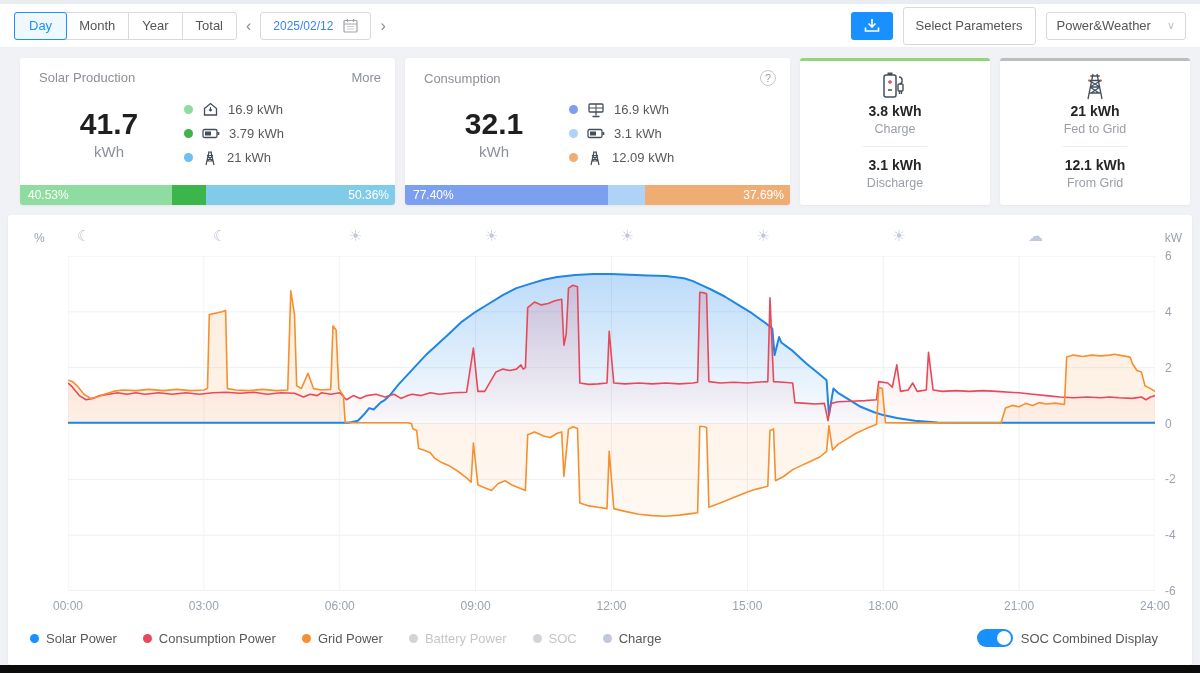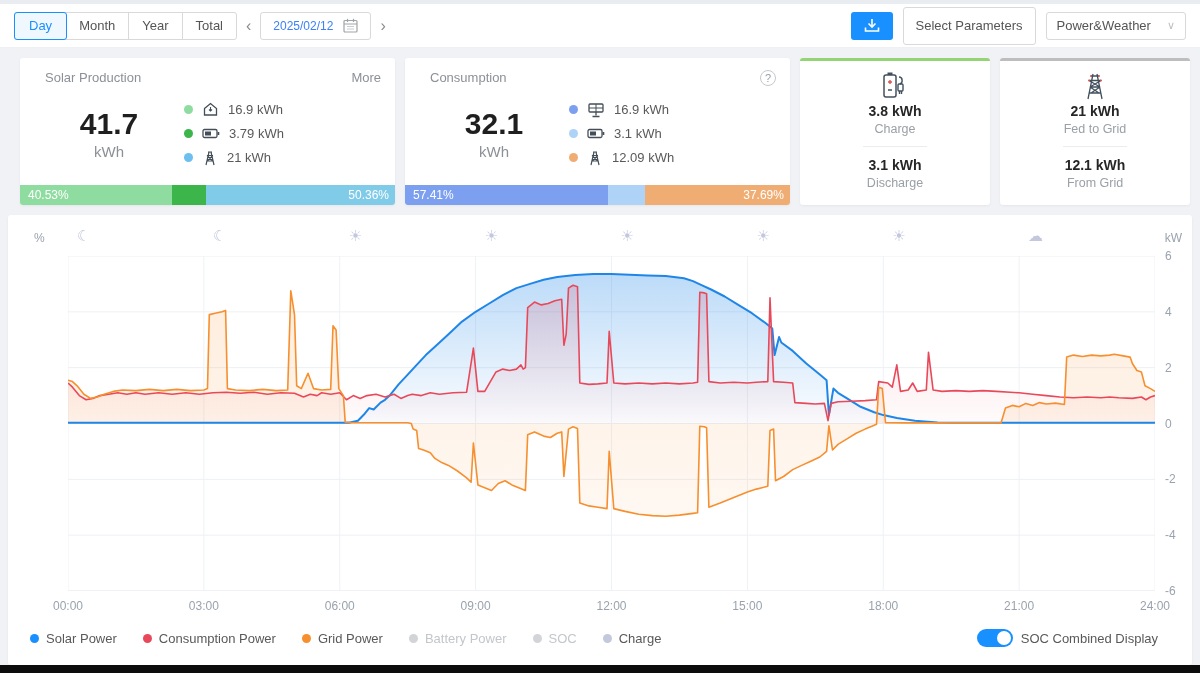--- a/index.html
+++ b/index.html
@@ -17,21 +17,21 @@
   .hspacer { flex:1; }
   .btn-download { width:42px; height:28px; background:#1890ff; border-radius:3px; display:flex; align-items:center; justify-content:center; margin-right:10px; cursor:pointer; }
   .btn { height:28px; border:1px solid #d9d9d9; border-radius:3px; background:#fff; font-size:13px; color:#555; display:flex; align-items:center; padding:18px 12px; margin-right:10px; cursor:pointer; }
   .select { height:28px; border:1px solid #d9d9d9; border-radius:3px; background:#fff; font-size:13px; color:#555; display:flex; align-items:center; gap:16px; padding:0 10px; cursor:pointer; }
   .select .caret { color:#bfbfbf; font-size:11px; }
   
   .cards { display:flex; gap:10px; padding:10px 10px 0 20px; }
   .card { background:#fff; border-radius:3px; box-shadow:0 1px 3px rgba(0,0,0,0.05); position:relative; height:147px; overflow:hidden; }
   .card.big { width:375px; display:flex; flex-direction:column; }
   .card.big2 { width:385px; display:flex; flex-direction:column; }
-  .card-head { display:flex; justify-content:space-between; align-items:flex-start; padding:12px 14px 0 25px; font-size:13px; color:#8c9097; }
+  .card-head { display:flex; justify-content:space-between; align-items:center; padding:12px 14px 0 19px; font-size:13px; color:#8c9097; }
   .more { color:#8c9097; cursor:pointer; }
   .helpicon { width:16px; height:16px; border:1px solid #c4c8cc; border-radius:50%; color:#9aa0a6; font-size:11px; display:flex; align-items:center; justify-content:center; cursor:pointer; }
   .card-body { flex:1; display:flex; padding:2px 14px 0 14px; }
   .bigval { width:150px; display:flex; flex-direction:column; align-items:center; justify-content:center; margin-top:-6px; }
   .bigval .num { font-size:30px; font-weight:bold; color:#1f1f1f; }
   .bigval .unit { font-size:15px; color:#8c9097; margin-top:2px; }
   .items { flex:1; display:flex; flex-direction:column; justify-content:center; gap:8px; margin-top:-6px; }
   .item { display:flex; align-items:center; gap:9px; font-size:13px; color:#595959; }
   .dot { width:9px; height:9px; border-radius:50%; flex:none; }
   .item svg { flex:none; }
@@ -179,21 +179,21 @@
         <div class="item">
           <span class="dot" style="background: rgb(240, 173, 115);"></span>
           <svg width="16" height="17" viewBox="0 0 16 17">
             <path d="M6 3 L10 3 M5 6.5 L11 6.5 M4 16 L7 3 M12 16 L9 3 M5 6.5 L11 12 M11 6.5 L5 12 M4.7 12 L11.3 12" fill="none" stroke="#444e58" stroke-width="1.2"></path>
           </svg>
           <span>12.09 kWh</span>
         </div>
       </div>
     </div>
     <div class="pbar">
-        <div class="pseg first" style="width: 52.65%; background: rgb(125, 159, 240);">57.41%</div>
+        <div class="pseg first" style="width: 52.65%; background: rgb(125, 159, 240);">77.40%</div>
         <div class="pseg" style="width: 9.66%; background: rgb(174, 211, 247);"></div>
         <div class="pseg last" style="width: 37.69%; background: rgb(240, 173, 115);">37.69%</div>
       </div>
   </div>
 
   <div class="card small" style="border-top-color: rgb(149, 212, 117);">
     <svg width="34" height="30" viewBox="0 0 34 30">
       <rect x="6" y="4" width="12" height="22" rx="2" fill="none" stroke="#42505e" stroke-width="1.5"></rect>
       <rect x="9.5" y="1.5" width="5" height="2.5" fill="#42505e"></rect>
       <path d="M12 9 L12 13 M10 11 L14 11" stroke="#d9534f" stroke-width="1.4"></path>

